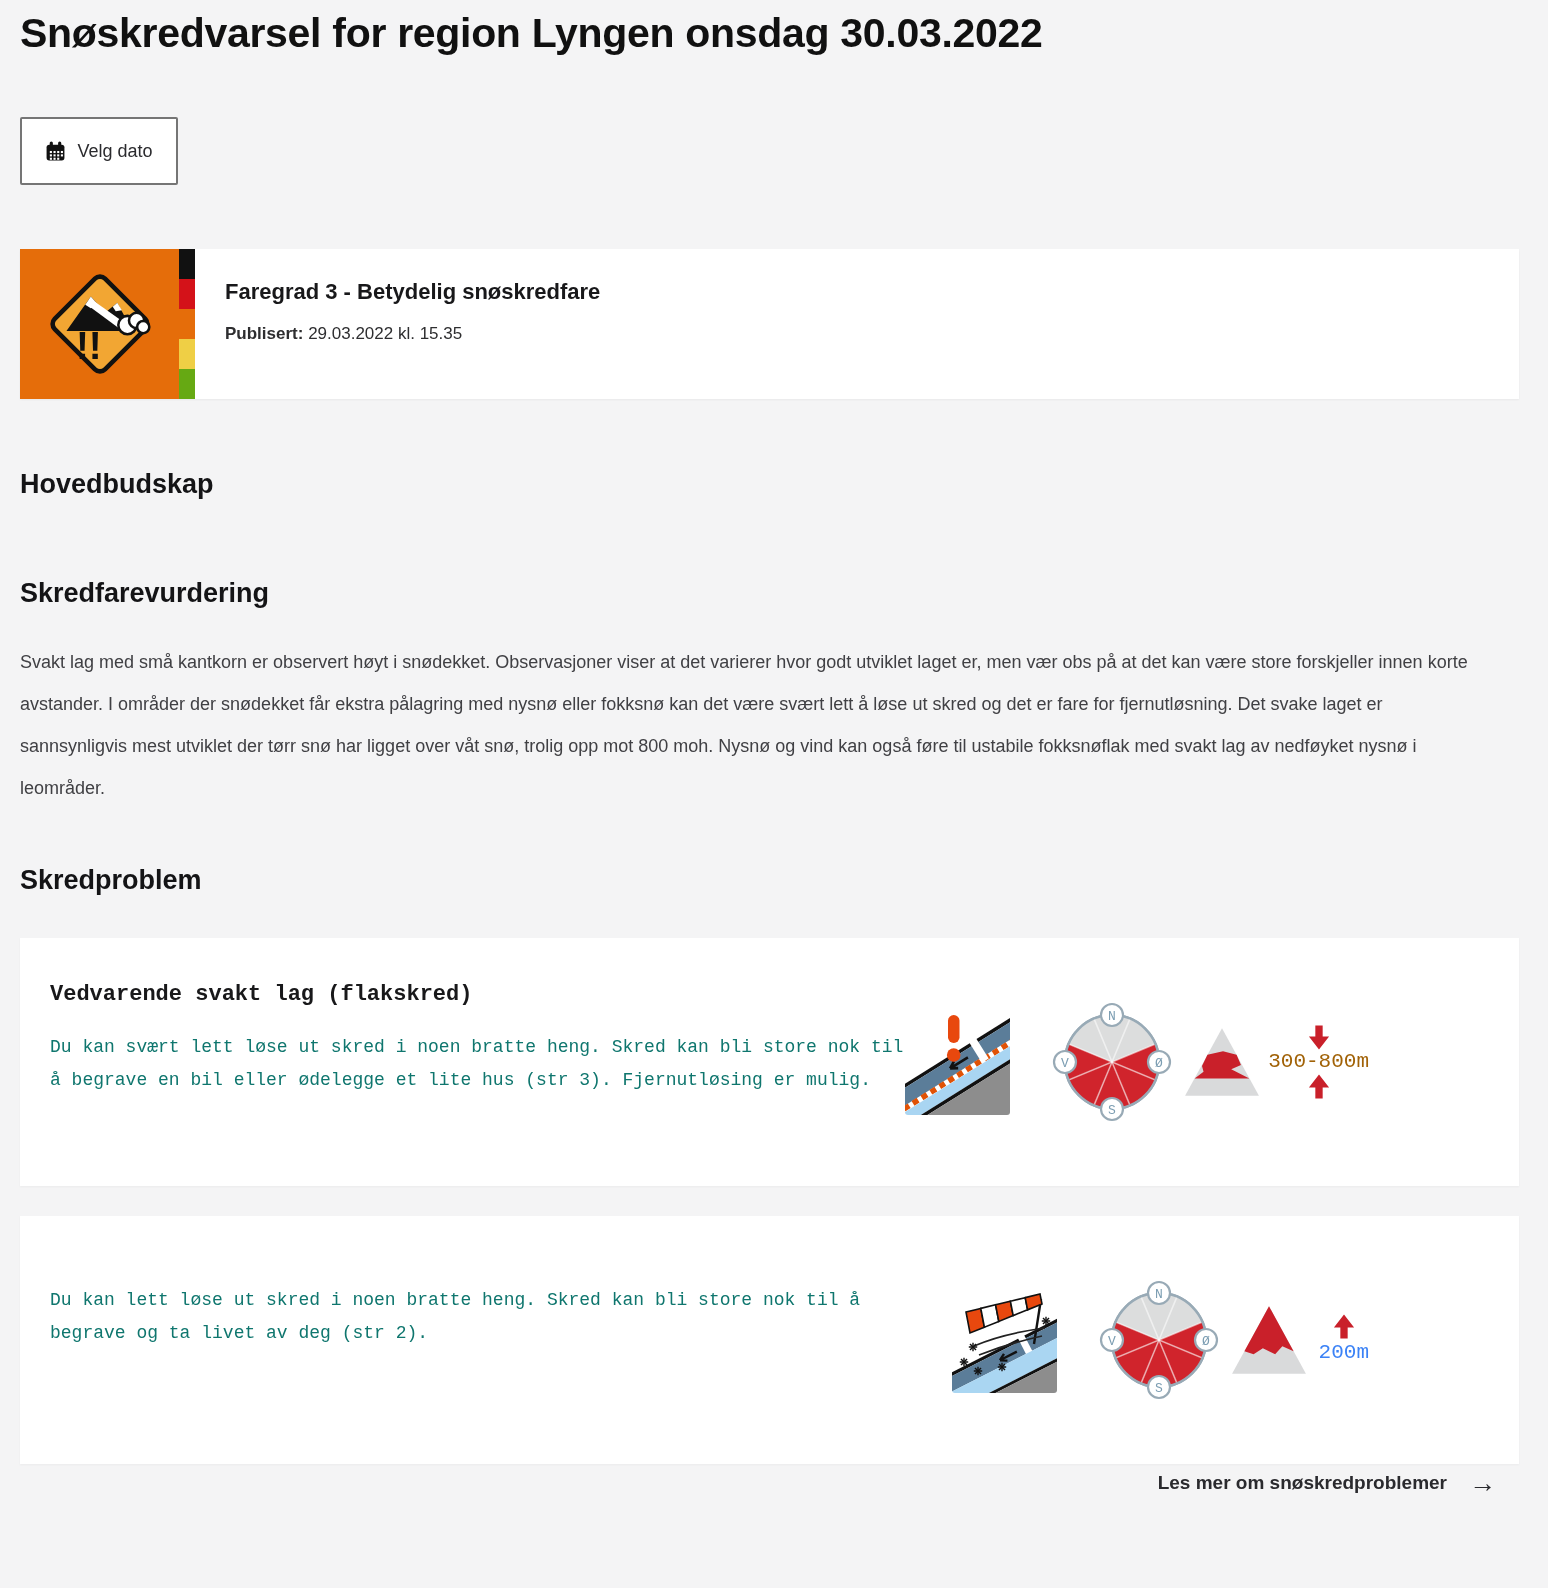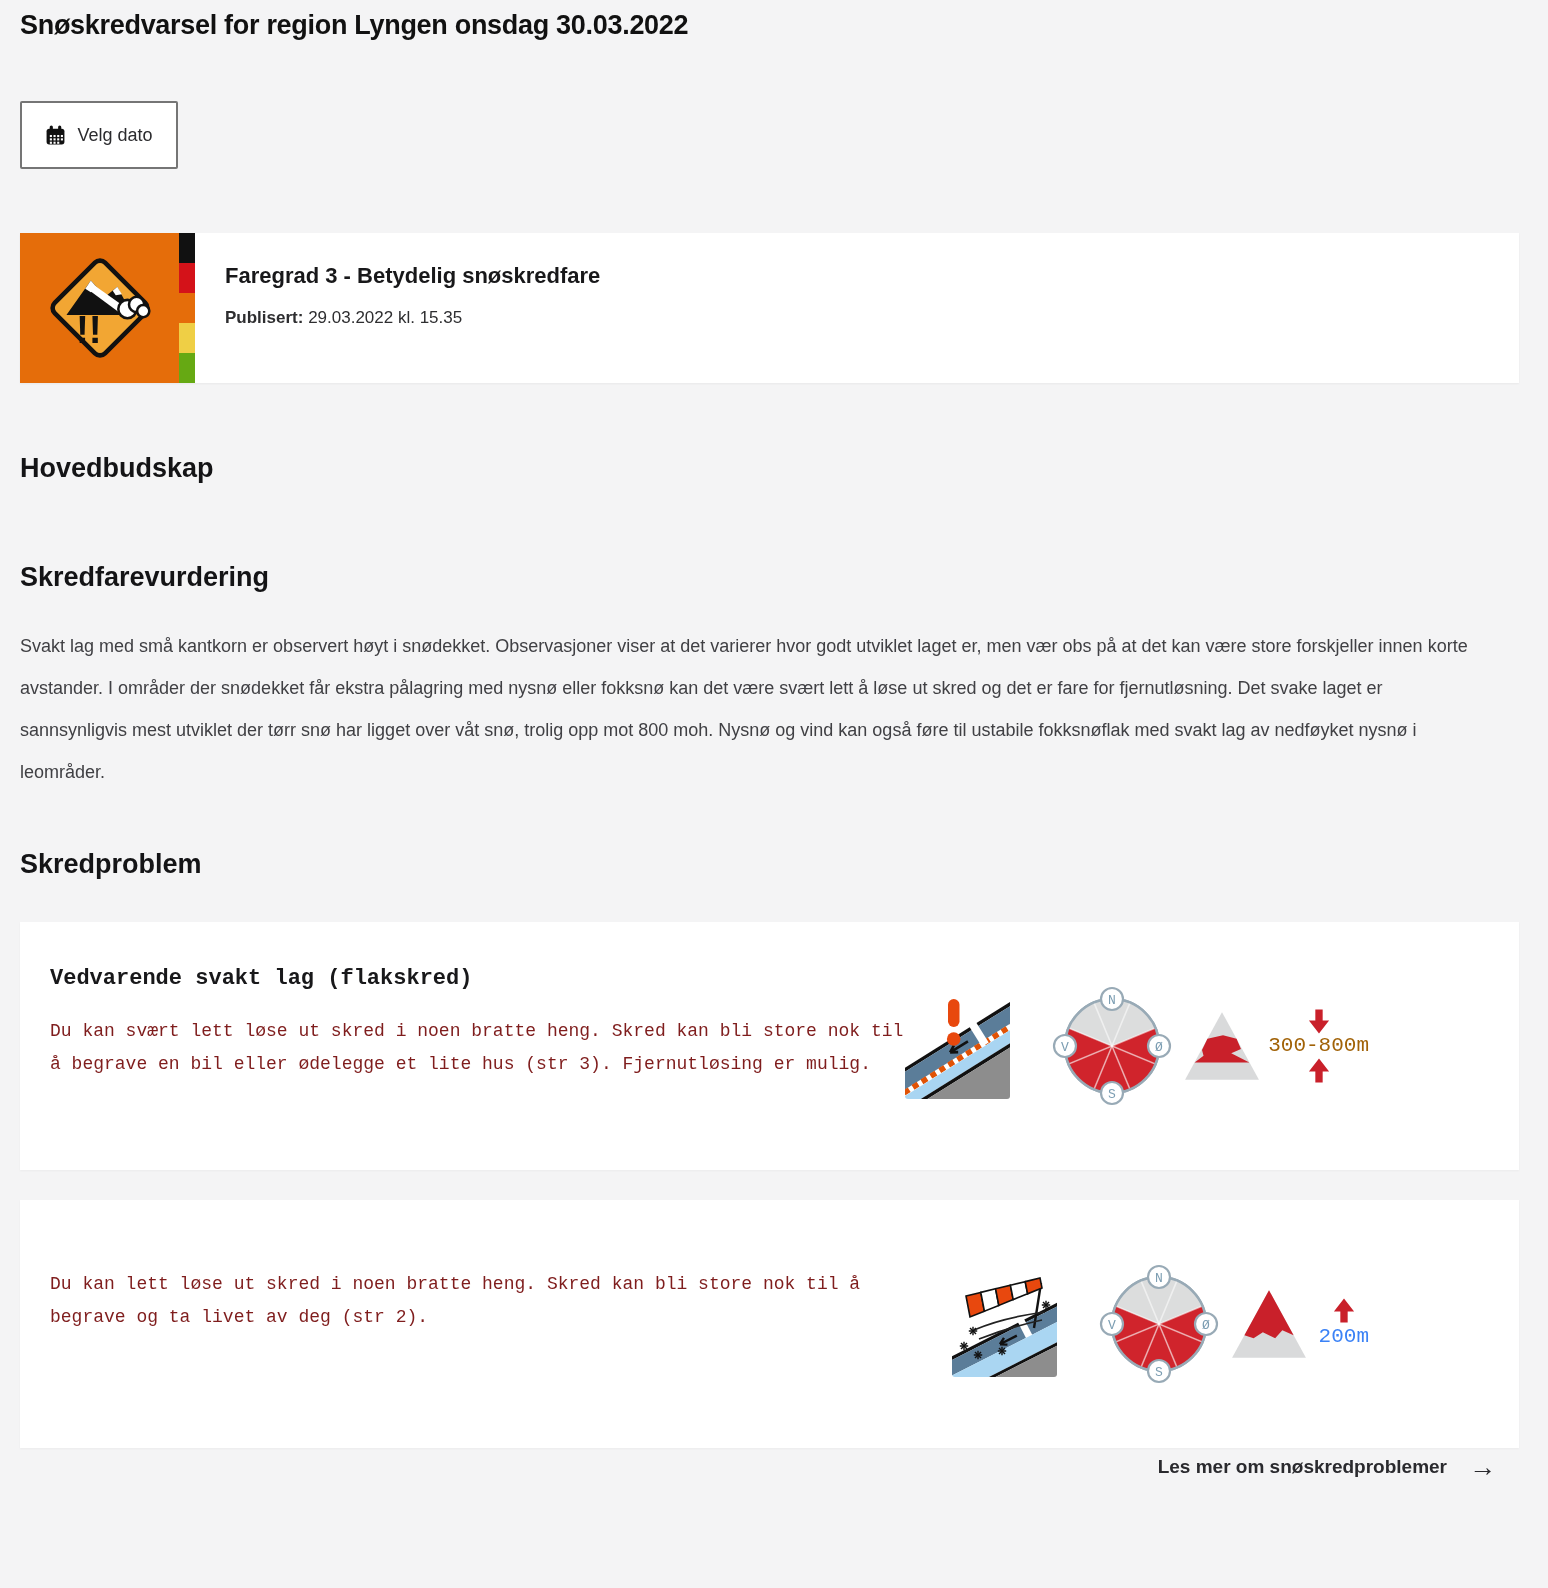--- a/index.html
+++ b/index.html
@@ -5,21 +5,21 @@
   html,body{margin:0;padding:0;}
   body{
     width:1548px;height:1588px;
     background:#f4f4f5;
     font-family:"Liberation Sans",sans-serif;
     color:#1c1c1e;
     overflow:hidden;
   }
   .wrap{padding:10px 29px 0 20px;}
 
-  h1{font-size:27px;font-weight:bold;margin:0;color:#111;letter-spacing:-.3px;}
+  h1{font-size:41px;font-weight:bold;margin:0;color:#111;letter-spacing:-.3px;}
 
   .date-btn{
     margin-top:60px;width:158px;height:68px;
     background:#fff;border:2px solid #757575;border-radius:2px;
     display:flex;align-items:center;justify-content:center;gap:11px;
     font-size:18px;color:#2b2b2e;cursor:pointer;font-family:inherit;
   }
 
   .danger-card{margin-top:64px;height:150px;background:#fff;display:flex;box-shadow:0 1px 2px rgba(0,0,0,.05);}
   .dl-square{width:159px;background:#e56d0a;display:flex;align-items:center;justify-content:center;}
@@ -36,21 +36,21 @@
   .h-skredfare{margin-top:78px;}
   .body-par{margin:32px 0 0;font-size:18px;line-height:42px;color:#404044;max-width:1452px;}
   .h-skredproblem{margin-top:56px;}
 
   .problem-card{
     margin-top:42px;height:248px;background:#fff;position:relative;
     box-sizing:border-box;padding:44px 0 0 30px;box-shadow:0 1px 2px rgba(0,0,0,.04);font-family:Liberation Mono, monospace;
   }
   .problem-card.second{margin-top:30px;}
   .p-title{margin:0;font-size:22px;color:#18181a;font-weight:bold;}
-  .p-desc{margin:24px 0 0;font-size:18px;line-height:33px;width:855px;color:#7f1d1d;}
+  .p-desc{margin:24px 0 0;font-size:18px;line-height:33px;width:855px;color:#0f766e;}
 
   .icons{position:absolute;top:50%;right:150px;transform:translateY(-50%);
          display:flex;align-items:center;}
   .icon-slope{width:105px;height:105px;flex:none;}
   .rose{margin-left:40px;flex:none;}
   .elev{margin-left:8px;display:flex;align-items:center;flex:none;}
   .elev-col{display:flex;flex-direction:column;align-items:center;margin-left:6px;gap:1px;}
   .elev-col2{display:flex;flex-direction:column;align-items:center;justify-content:flex-end;margin-left:10px;gap:3px;padding-bottom:2px;}
   .elev-text{font-size:21px;line-height:22px;}
 

